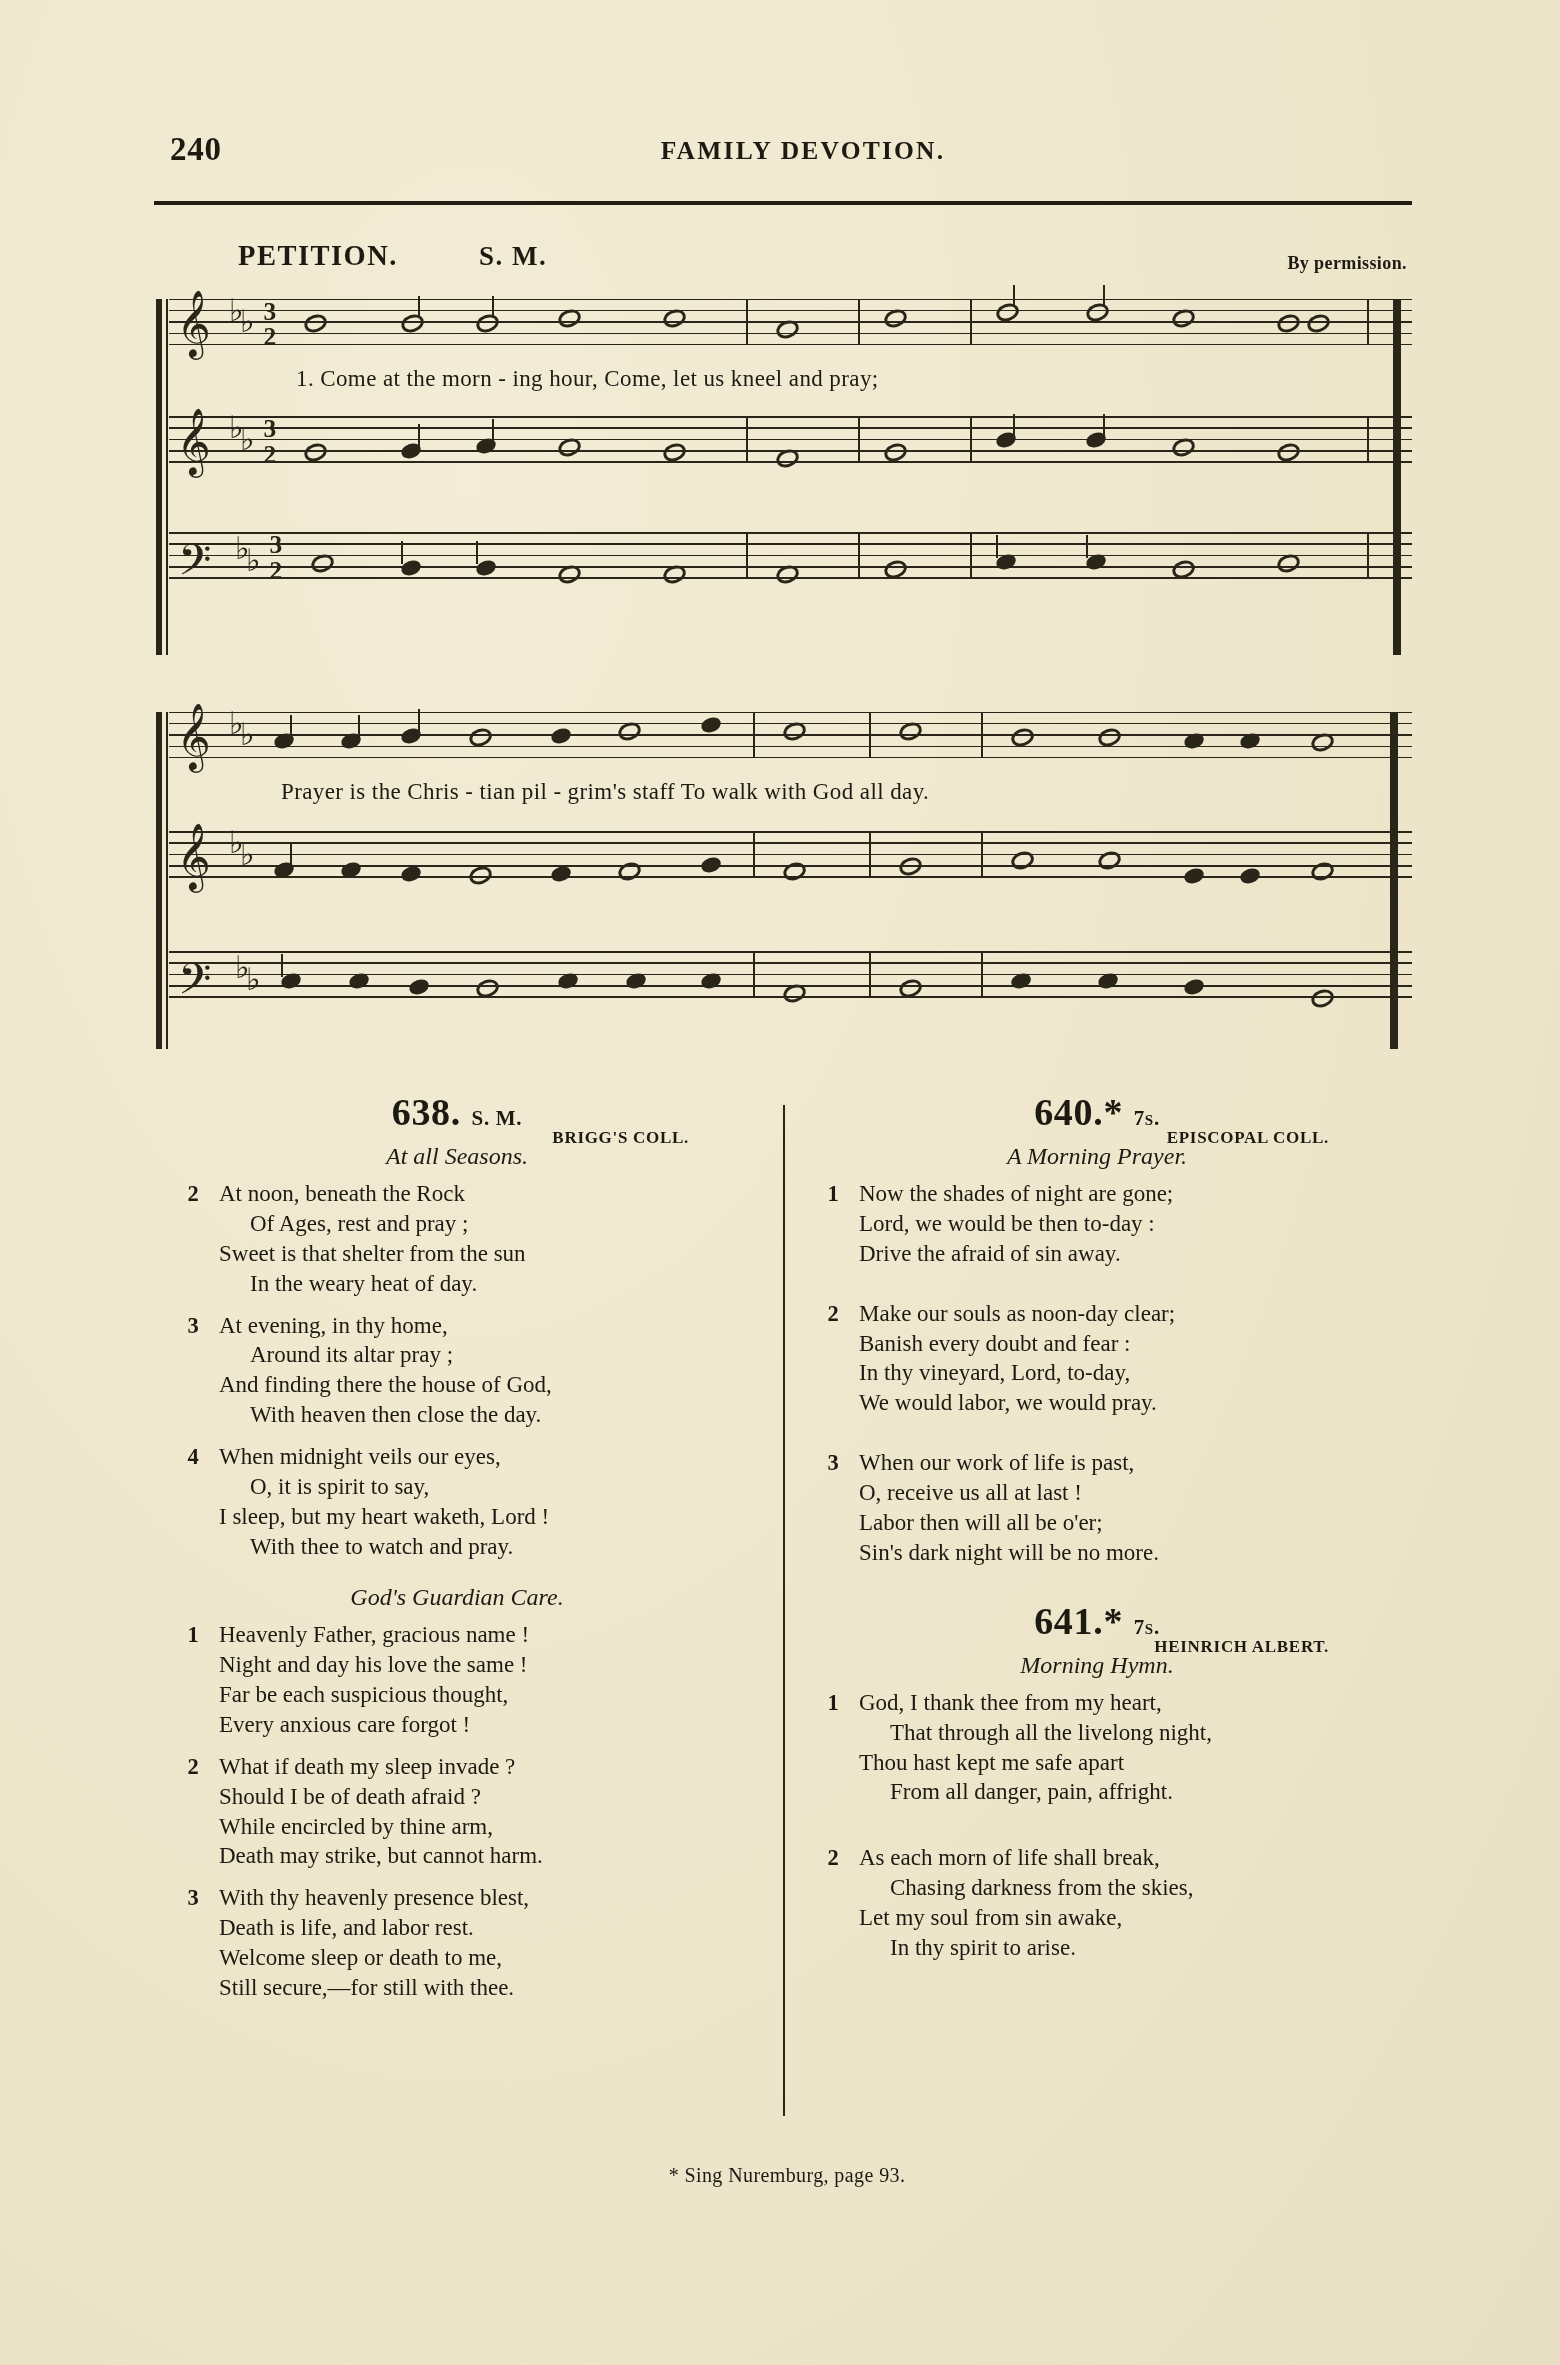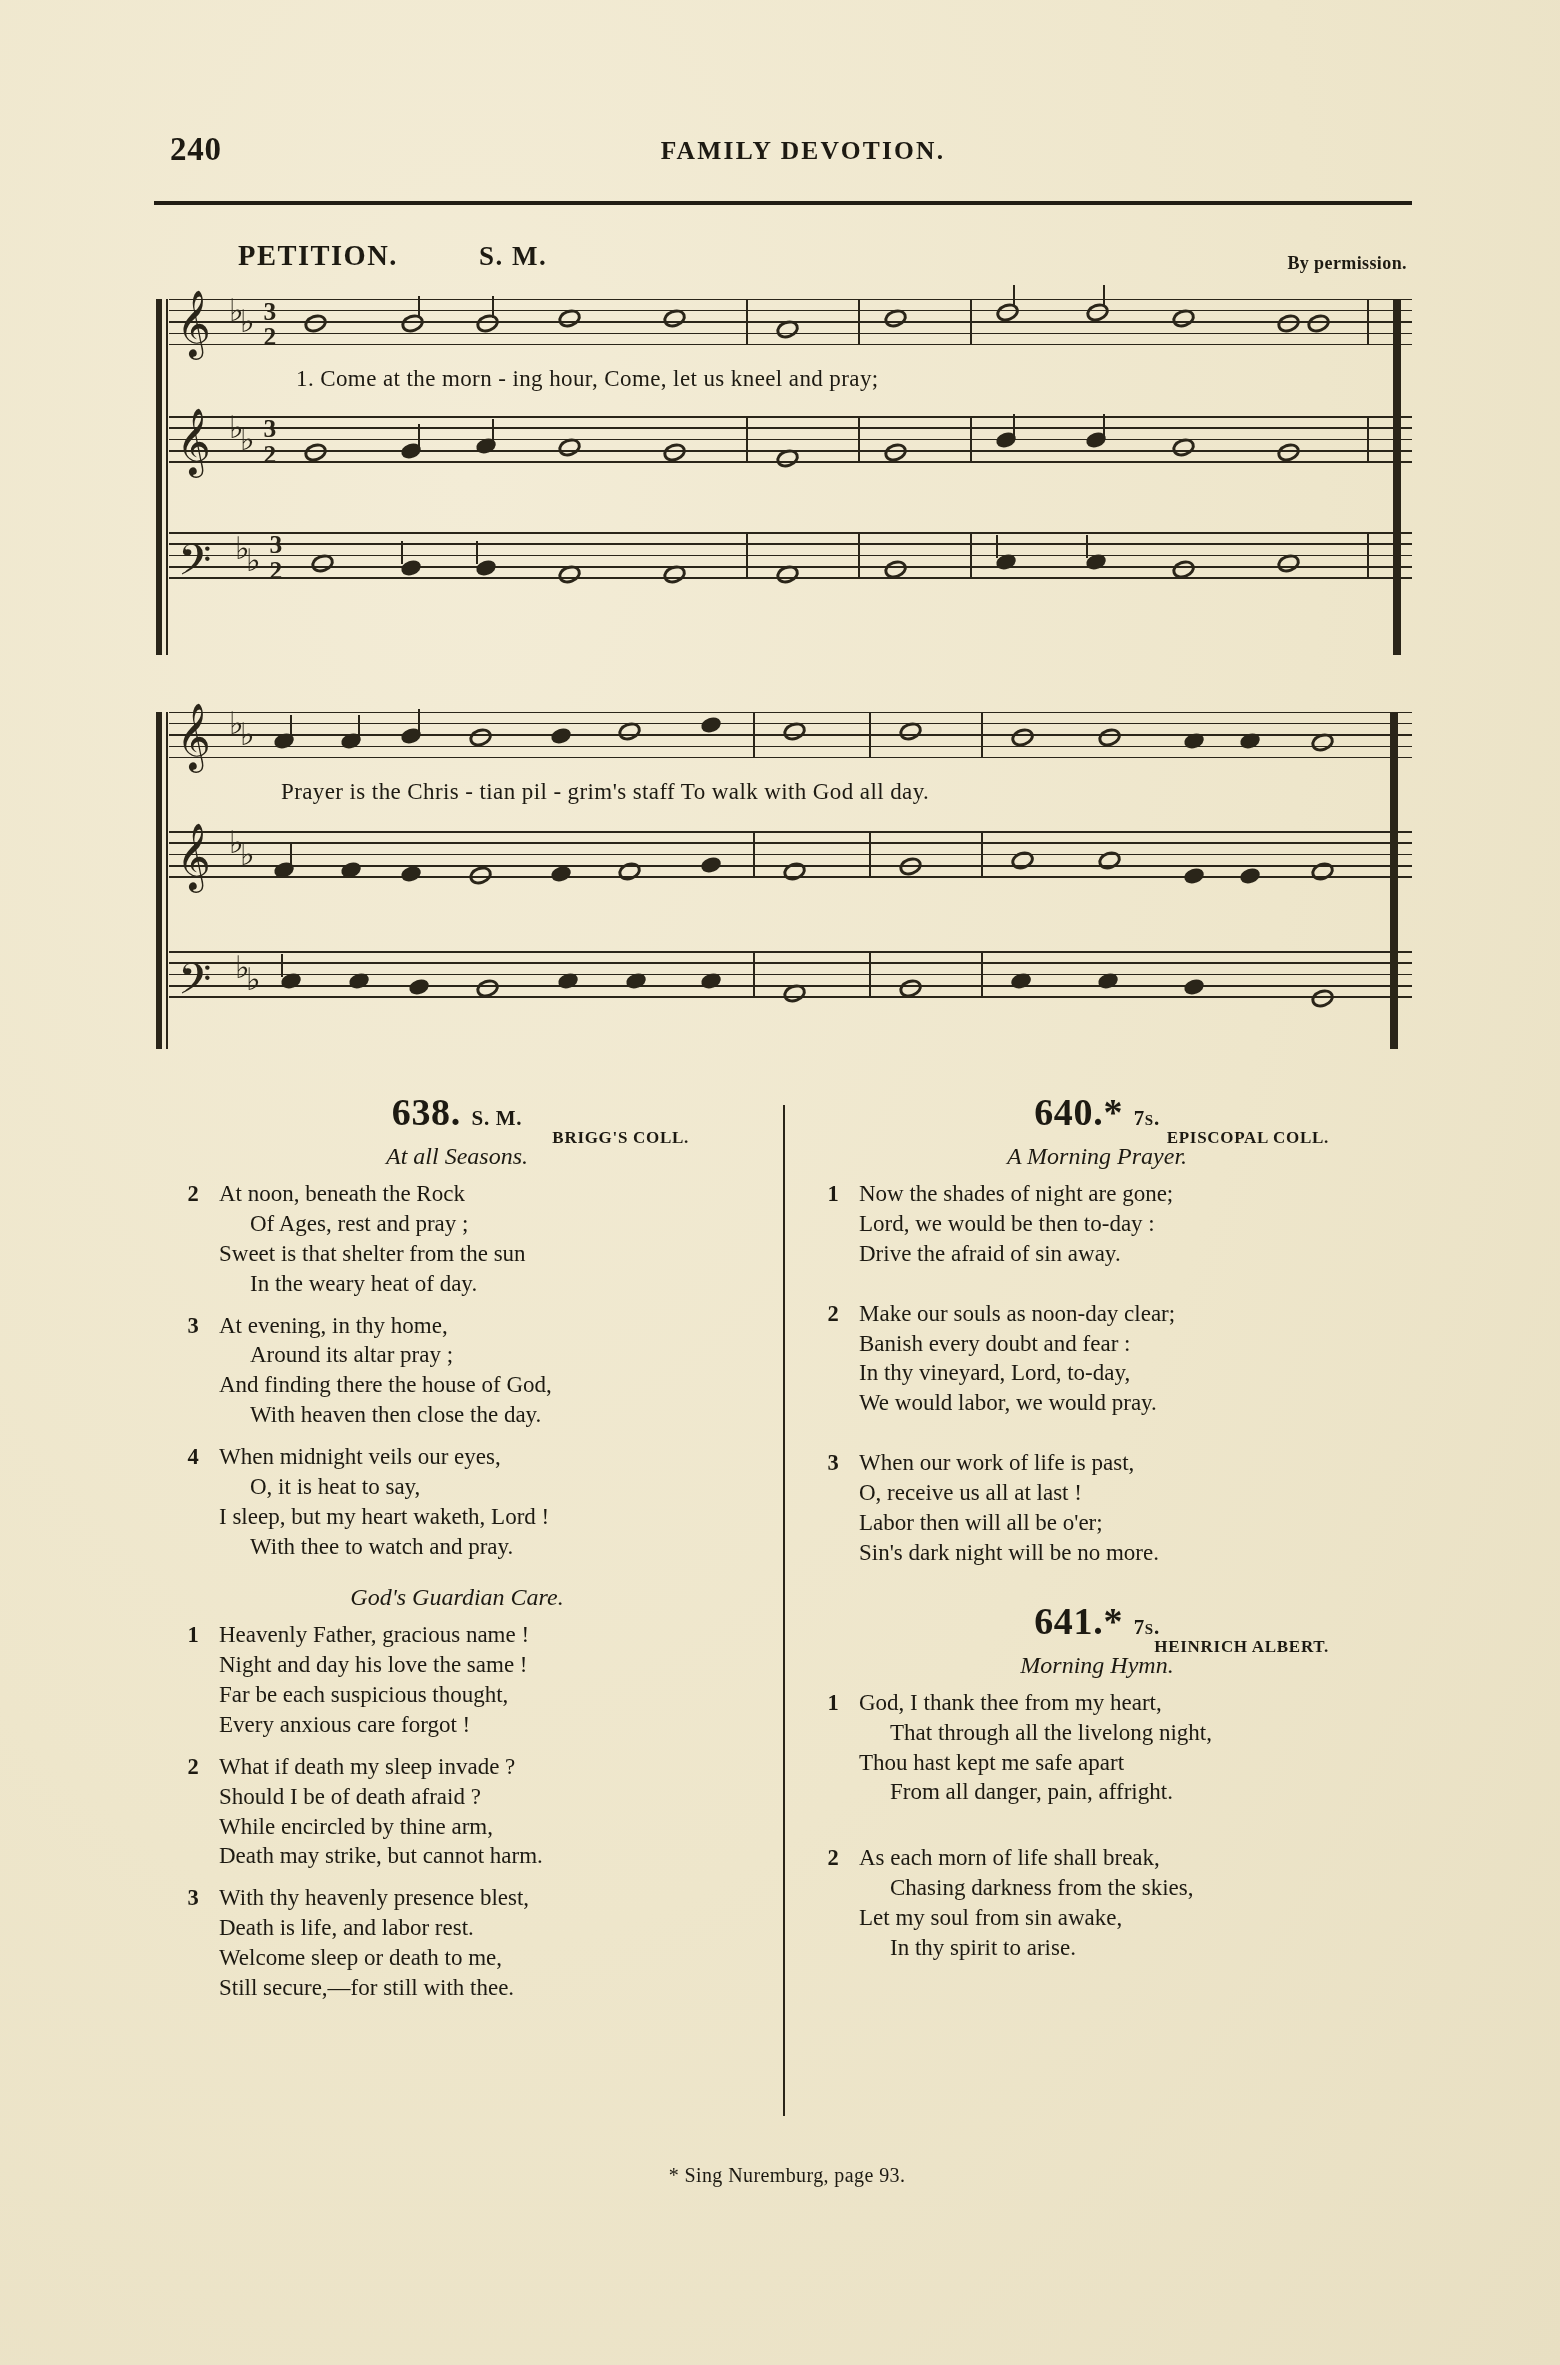--- a/index.html
+++ b/index.html
@@ -506,21 +506,21 @@
         <div class="verse">
           <span class="vnum">3</span>
           <div class="vline">At evening, in thy home,</div>
           <div class="vline ind">Around its altar pray ;</div>
           <div class="vline">And finding there the house of God,</div>
           <div class="vline ind">With heaven then close the day.</div>
         </div>
         <div class="verse">
           <span class="vnum">4</span>
           <div class="vline">When midnight veils our eyes,</div>
-          <div class="vline ind">O, it is heat to say,</div>
+          <div class="vline ind">O, it is spirit to say,</div>
           <div class="vline">I sleep, but my heart waketh, Lord !</div>
           <div class="vline ind">With thee to watch and pray.</div>
         </div>
       </div>
 
       <div class="hymn" style="margin-top:22.5px;">
         <span class="hymn-subtitle">God's Guardian Care.</span>
         <div class="verse">
           <span class="vnum">1</span>
           <div class="vline">Heavenly Father, gracious name !</div>

